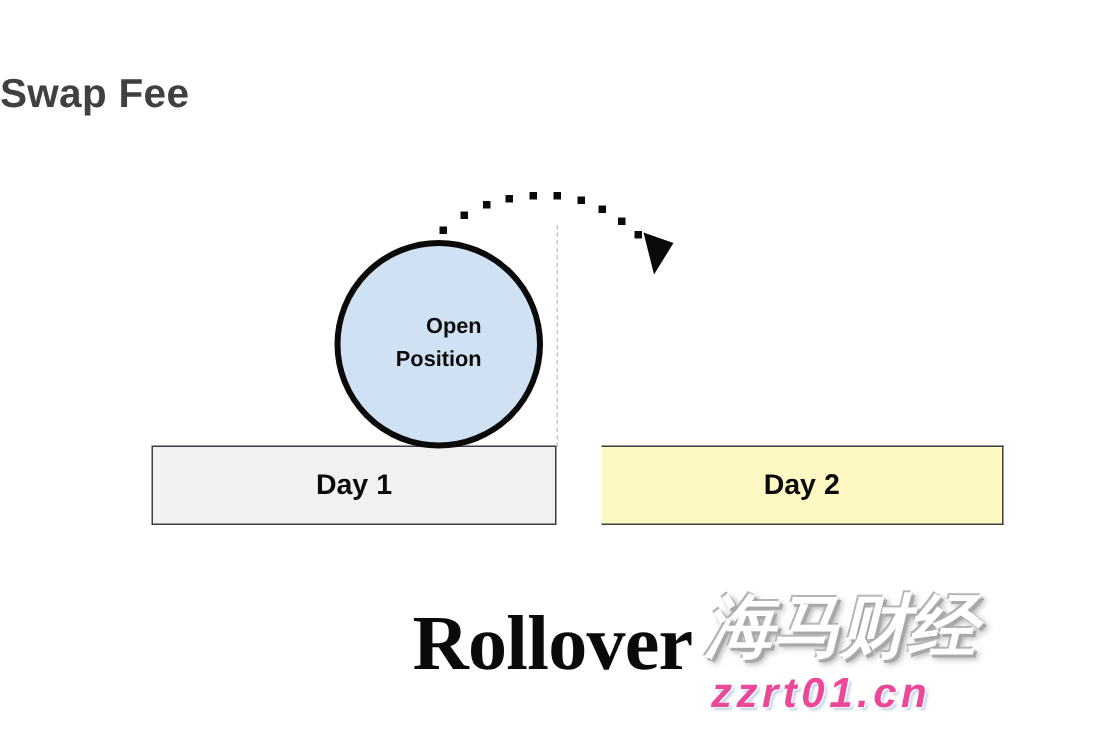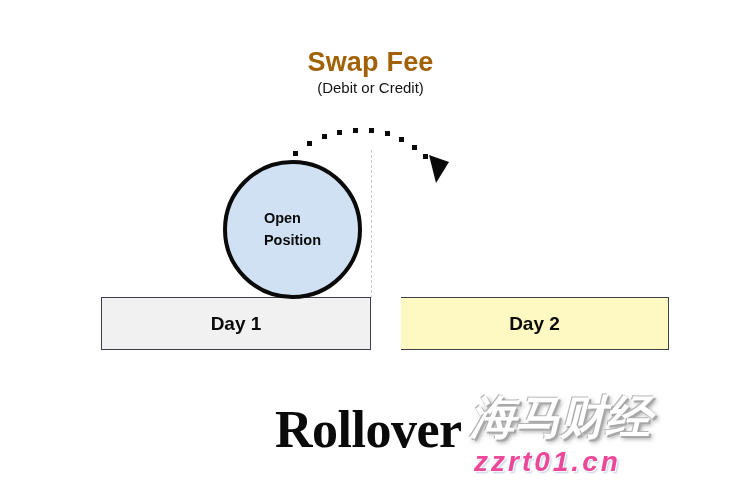--- a/index.html
+++ b/index.html
@@ -18,24 +18,24 @@
     background: #ffffff;
     overflow: hidden;
   }
 
   
   .title-main {
     position: absolute;
     left: 0;
     top: 47px;
     width: 741px;
-    text-align: center;
+    text-align: left;
     font-size: 27px;
     font-weight: bold;
-    color: #a16207;
+    color: #404040;
     letter-spacing: 0.2px;
   }
   .title-sub {
     position: absolute;
     left: 0;
     top: 79px;
     width: 741px;
     text-align: center;
     font-size: 15px;
     font-weight: normal;
@@ -72,21 +72,21 @@
     box-sizing: border-box;
     border-radius: 50%;
     background: #cfe1f2;
     border: 4px solid #0a0a0a;
     display: flex;
     align-items: center;
     justify-content: center;
     z-index: 3;
   }
   .position-label {
-    text-align: left;
+    text-align: right;
     font-size: 14.5px;
     font-weight: bold;
     line-height: 1.5;
     color: #0b0b0b;
     white-space: pre-line;
   }
 
   
   .day-bar {
     position: absolute;
@@ -169,21 +169,20 @@
     text-shadow: 1px 1px 0 rgba(255,255,255,0.85), 2px 2px 2px rgba(120,150,190,0.45);
     white-space: nowrap;
   }
 </style>
 </head>
 <body>
 
 <div id="stage">
 
   <div class="title-main">Swap Fee</div>
-  <div class="title-sub">(Debit or Credit)</div>
 
   <svg class="arc-layer" viewBox="0 0 741 486" width="741" height="486" aria-hidden="true">
 
     <g fill="#0a0a0a">
       <rect x="293" y="151" width="5" height="5"></rect>
       <rect x="307" y="141" width="5" height="5"></rect>
       <rect x="322" y="134" width="5" height="5"></rect>
       <rect x="337" y="130" width="5" height="5"></rect>
       <rect x="353" y="128" width="5" height="5"></rect>
       <rect x="369" y="128" width="5" height="5"></rect>

